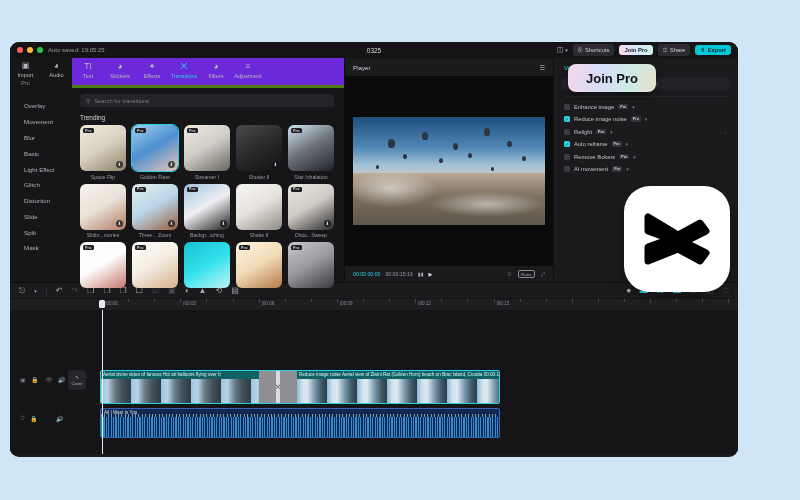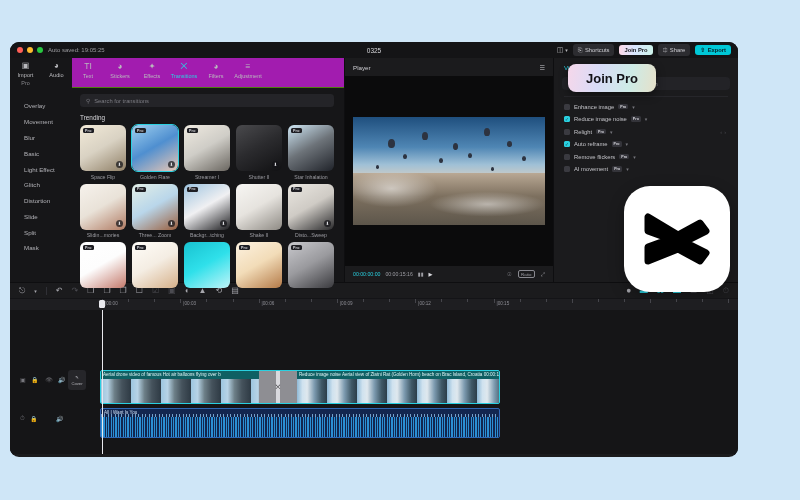--- a/index.html
+++ b/index.html
@@ -65,22 +65,22 @@
   .tab .gl { font-size: 8px; line-height: 8px; }
   .tab.sub { font-size: 5.4px; color: #88888d; padding-top: 0; }
   .cat-list { padding-top: 6px; display: flex; flex-direction: column; gap: 0; }
   .cat {
     font-size: 6.2px; color: #b2b2b7; padding: 4.4px 0 4.4px 14px;
     white-space: nowrap;
   }
 
   
   .headerRow {
-    height: 30px; background: #a21caf; display: flex; align-items: flex-start;
-    border-bottom: 1px solid #4d7c0f;
+    height: 30px; background: #6d28d9; display: flex; align-items: flex-start;
+    border-bottom: 3px solid #4d7c0f;
   }
   .hdr-tab {
     display: flex; flex-direction: column; align-items: center; gap: 2px;
     width: 32px; padding-top: 4px; font-size: 5.5px; color: #b9b9bd;
   }
   .hdr-tab .gl { font-size: 8.5px; line-height: 9px; }
   .hdr-tab.active { color: #2ad0e0; }
 
   
   .browser { width: 272px; background: #161618; position: relative; }

